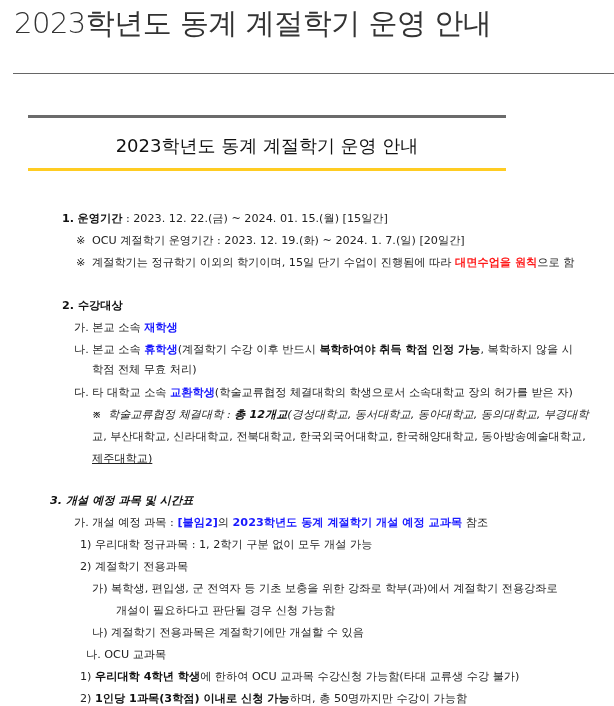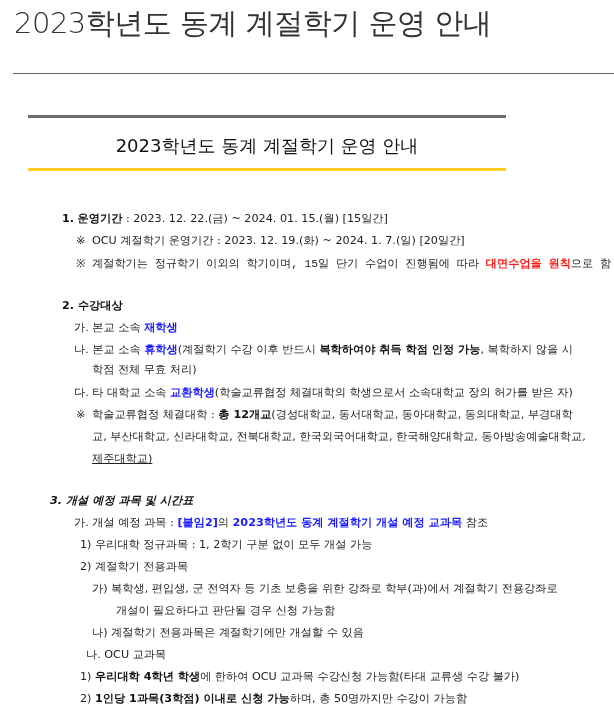--- a/index.html
+++ b/index.html
@@ -31,36 +31,36 @@
 
 <div class="body-text">
 
   <div class="line" style="left:26px; top:211px;">
     <span class="b">1.</span>
     <span class="b">운영기간</span><span> : 2023. 12. 22.(금) ~ 2024. 01. 15.(월) [15일간]</span>
   </div>
   <div class="line" style="left:40px; top:233px;">
     <span class="bullet">※</span><span>OCU 계절학기 운영기간 : 2023. 12. 19.(화) ~ 2024. 1. 7.(일) [20일간]</span>
   </div>
-  <div class="line" style="left:40px; top:255px;font-family:Liberation Mono, monospace;">
+  <div class="line" style="left:40px; top:255px;">
     <span class="bullet">※</span><span>계절학기는 정규학기 이외의 학기이며, 15일 단기 수업이 진행됨에 따라 </span><span class="red">대면수업을 원칙</span><span>으로 함</span>
   </div>
 
   <div class="line b" style="left:26px; top:298px;">2. 수강대상</div>
   <div class="line" style="left:38px; top:320px;">
     <span>가. 본교 소속 </span><span class="blue">재학생</span>
   </div>
   <div class="line" style="left:38px; top:342px;">
     <span>나. 본교 소속 </span><span class="blue">휴학생</span><span>(계절학기 수강 이후 반드시 </span><span class="b">복학하여야 취득 학점 인정 가능</span><span>, 복학하지 않을 시</span>
   </div>
   <div class="line" style="left:56px; top:362px;">학점 전체 무효 처리)</div>
   <div class="line" style="left:38px; top:385px;">
     <span>다. 타 대학교 소속 </span><span class="blue">교환학생</span><span>(학술교류협정 체결대학의 학생으로서 소속대학교 장의 허가를 받은 자)</span>
   </div>
-  <div class="line" style="left:40px; top:407px;">
+  <div class="line" style="left:56px; top:407px;font-style:italic;">
     <span class="bullet">※</span><span>학술교류협정 체결대학 : </span><span class="b">총 12개교</span><span>(경성대학교, 동서대학교, 동아대학교, 동의대학교, 부경대학</span>
   </div>
   <div class="line" style="left:56px; top:429px;text-align:right;">교, 부산대학교, 신라대학교, 전북대학교, 한국외국어대학교, 한국해양대학교, 동아방송예술대학교,</div>
   <div class="line" style="left:56px; top:451px;text-decoration:underline;">제주대학교)</div>
 
   <div class="line b" style="left:14px; top:493px;font-style:italic;">3. 개설 예정 과목 및 시간표</div>
   <div class="line" style="left:38px; top:515px;">
     <span>가. 개설 예정 과목 : </span><span class="blue">[붙임2]</span><span>의 </span><span class="blue">2023학년도 동계 계절학기 개설 예정 교과목</span><span> 참조</span>
   </div>
   <div class="line" style="left:44px; top:537px;">1) 우리대학 정규과목 : 1, 2학기 구분 없이 모두 개설 가능</div>

